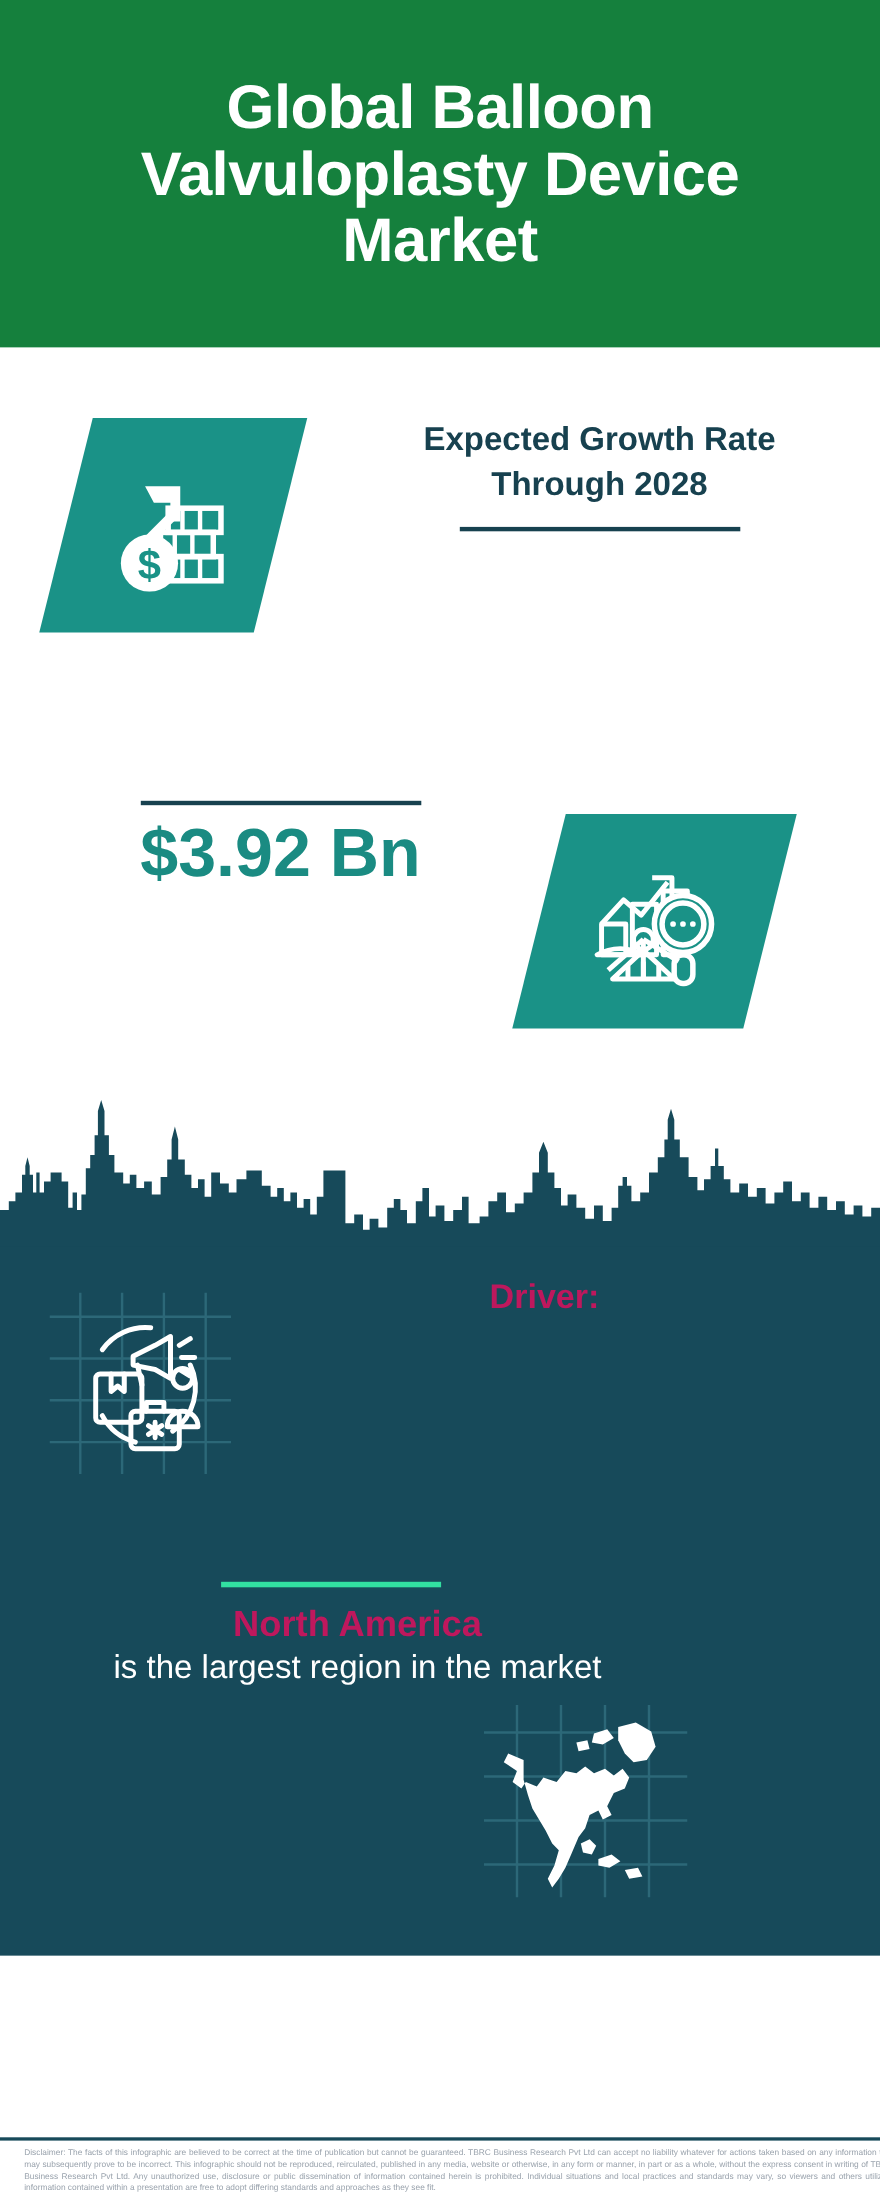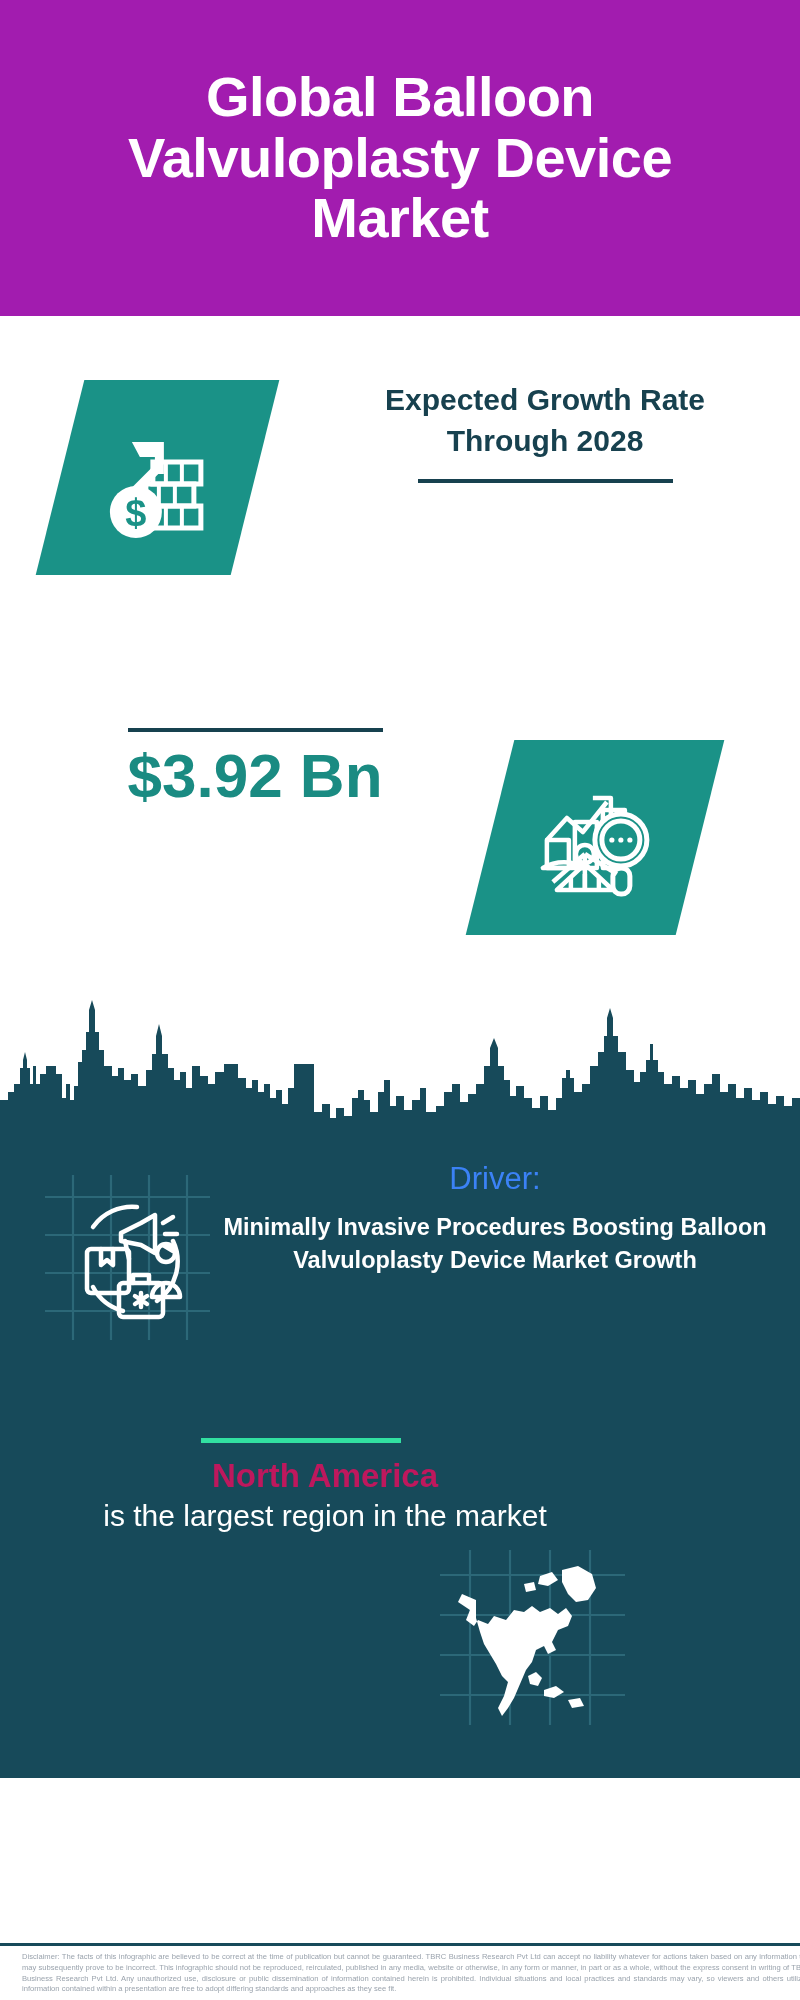--- a/index.html
+++ b/index.html
@@ -6,21 +6,21 @@
   html,body { background:#ffffff; }
   body {
     width:800px; height:2000px; position:relative; overflow:hidden;
     font-family:"Liberation Sans", sans-serif;
     background:#ffffff;
   }
 
   
   .header {
     position:absolute; left:0; top:0; width:800px; height:316px;
-    background:#a21caf;
+    background:#15803d;
     display:flex; align-items:center; justify-content:center;
   }
   .header-title {
     color:#ffffff; font-size:56px; font-weight:bold; line-height:1.08;
     text-align:center; letter-spacing:-0.5px; padding:0 40px;
     width:100%;
   }
 
   
   .white-zone { position:absolute; left:0; top:316px; width:800px; height:680px; background:#ffffff; }
@@ -51,21 +51,21 @@
     background:#174a5a;
   }
   .skyline {
     position:absolute; left:0; top:988px; width:800px; height:145px;
     display:block;
   }
 
   
   .driver-icon { position:absolute; left:45px; top:1175px; width:165px; height:165px; }
   .driver-text { position:absolute; left:215px; top:1160px; width:560px; text-align:center; }
-  .driver-head { color:#3b82f6; font-size:31px; font-weight:normal; line-height:1.2; }
+  .driver-head { color:#be185d; font-size:31px; font-weight:bold; line-height:1.2; }
   .driver-body { color:#ffffff; font-size:23.5px; font-weight:bold; line-height:1.38; margin-top:14px; }
 
   .rule-green { position:absolute; left:201px; top:1438px; width:200px; height:5px; background:#32e0a1; }
 
   
   .region-text { position:absolute; left:30px; top:1455px; width:590px; text-align:center; }
   .region-head { color:#be185d; font-size:33px; font-weight:bold; line-height:1.25; }
   .region-body { color:#ffffff; font-size:30px; font-weight:normal; line-height:1.3; }
   .region-map { position:absolute; left:440px; top:1550px; width:185px; height:175px; }
 
@@ -201,21 +201,20 @@
 
       <rect x="74" y="108" width="44" height="34" rx="4"></rect>
       <path d="M88 108 L88 100 L104 100 L104 108"></path>
       <path d="M96 118 L96 132 M90 121 L102 129 M90 129 L102 121"></path>
     </g>
   </svg>
 </div>
 
 <div class="driver-text">
   <div class="driver-head">Driver:</div>
-  <div class="driver-body">Minimally Invasive Procedures Boosting Balloon Valvuloplasty Device Market Growth</div>
 </div>
 
 <div class="rule-green"></div>
 
 <div class="region-text">
   <div class="region-head">North America</div>
   <div class="region-body">is the largest region in the market</div>
 </div>
 
 <div class="region-map">

